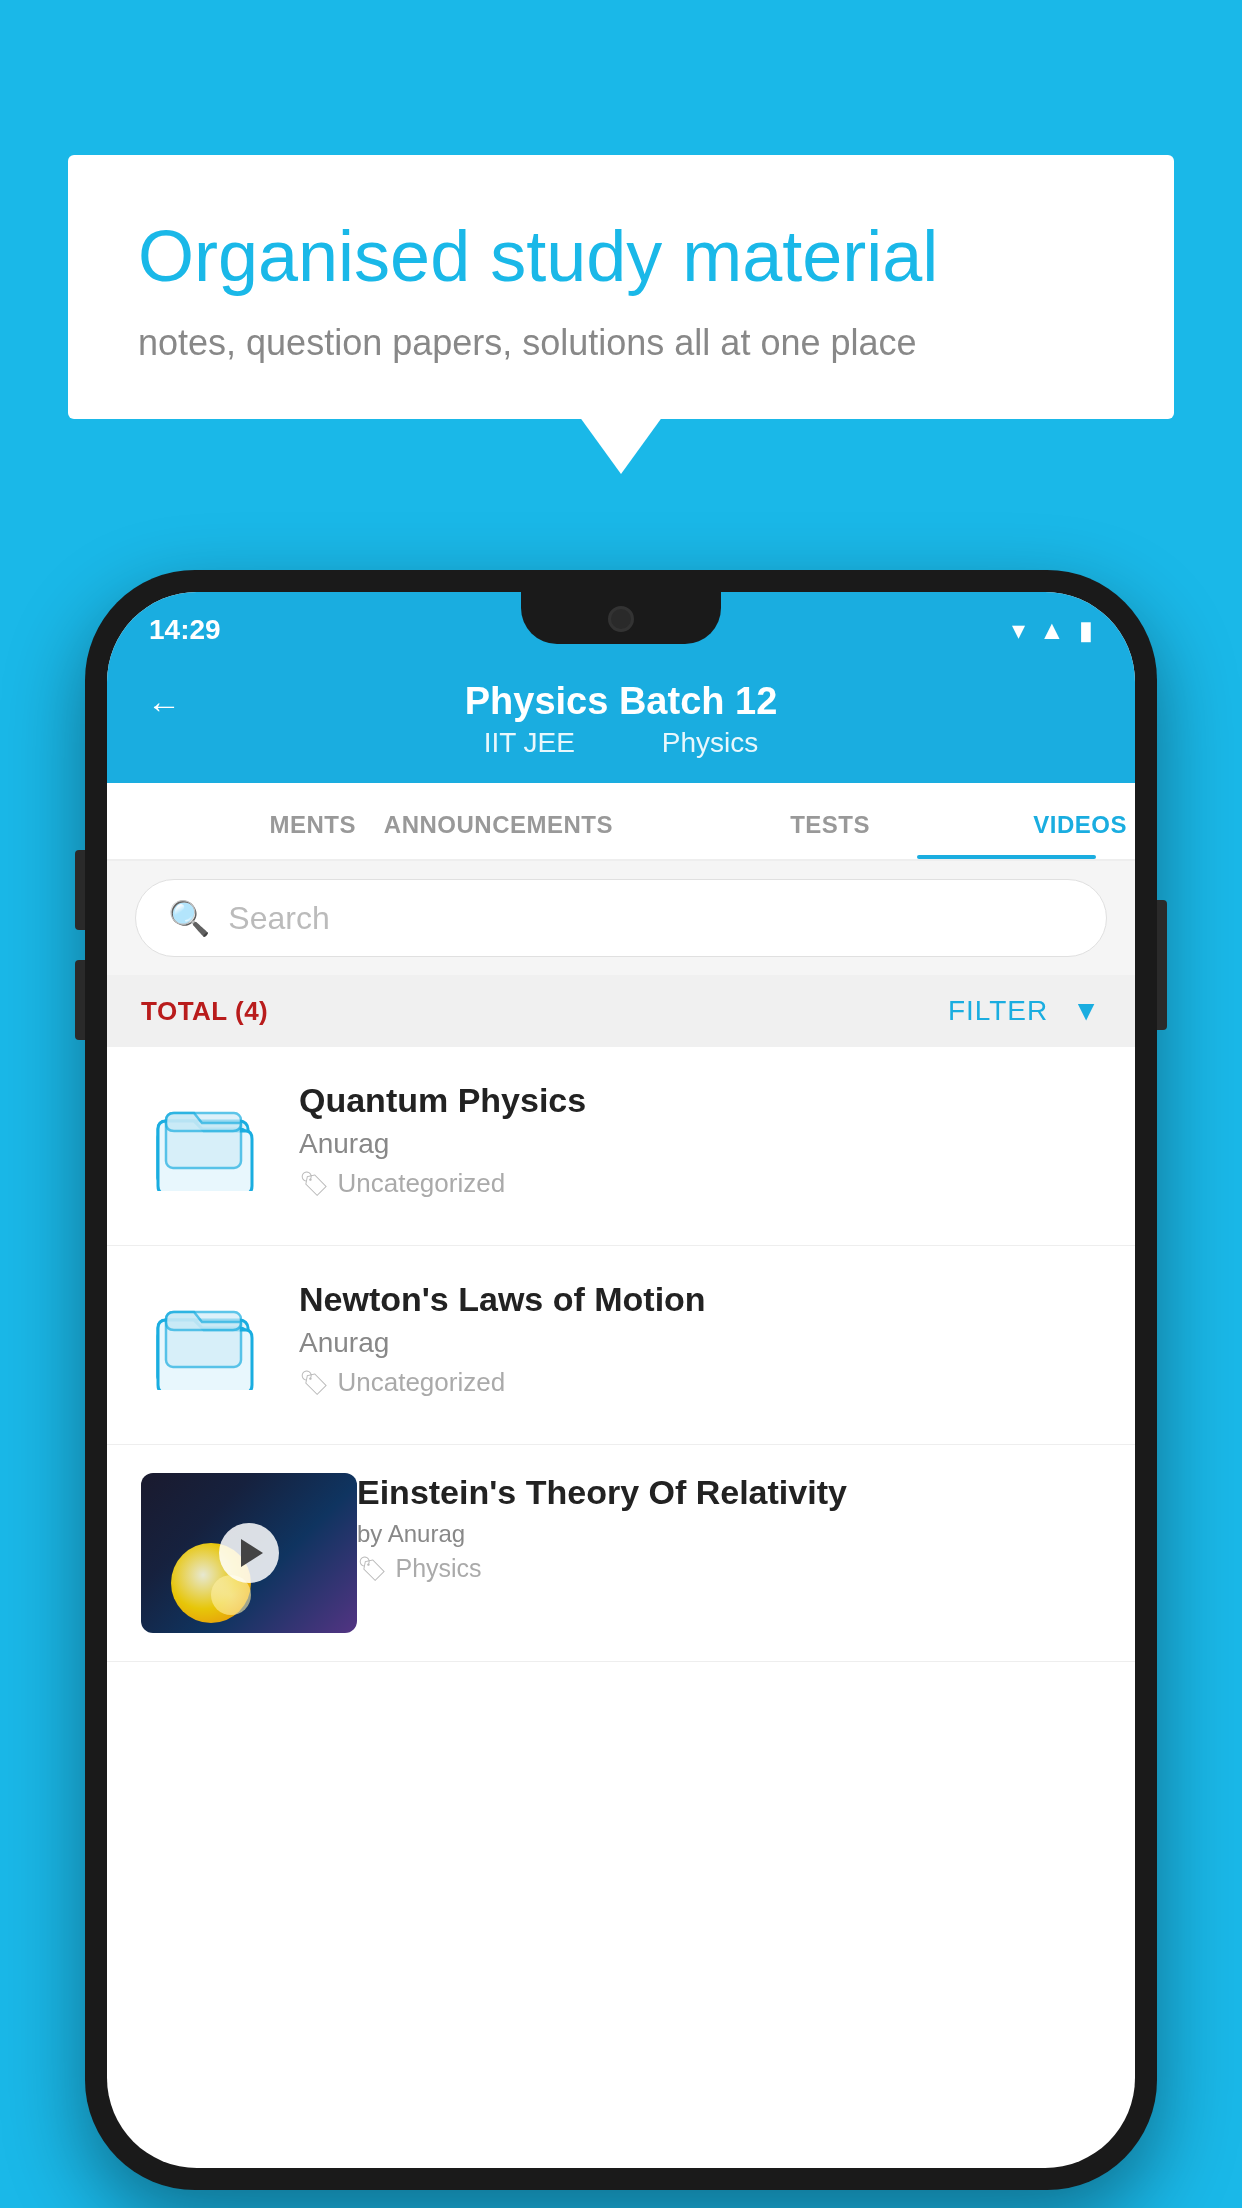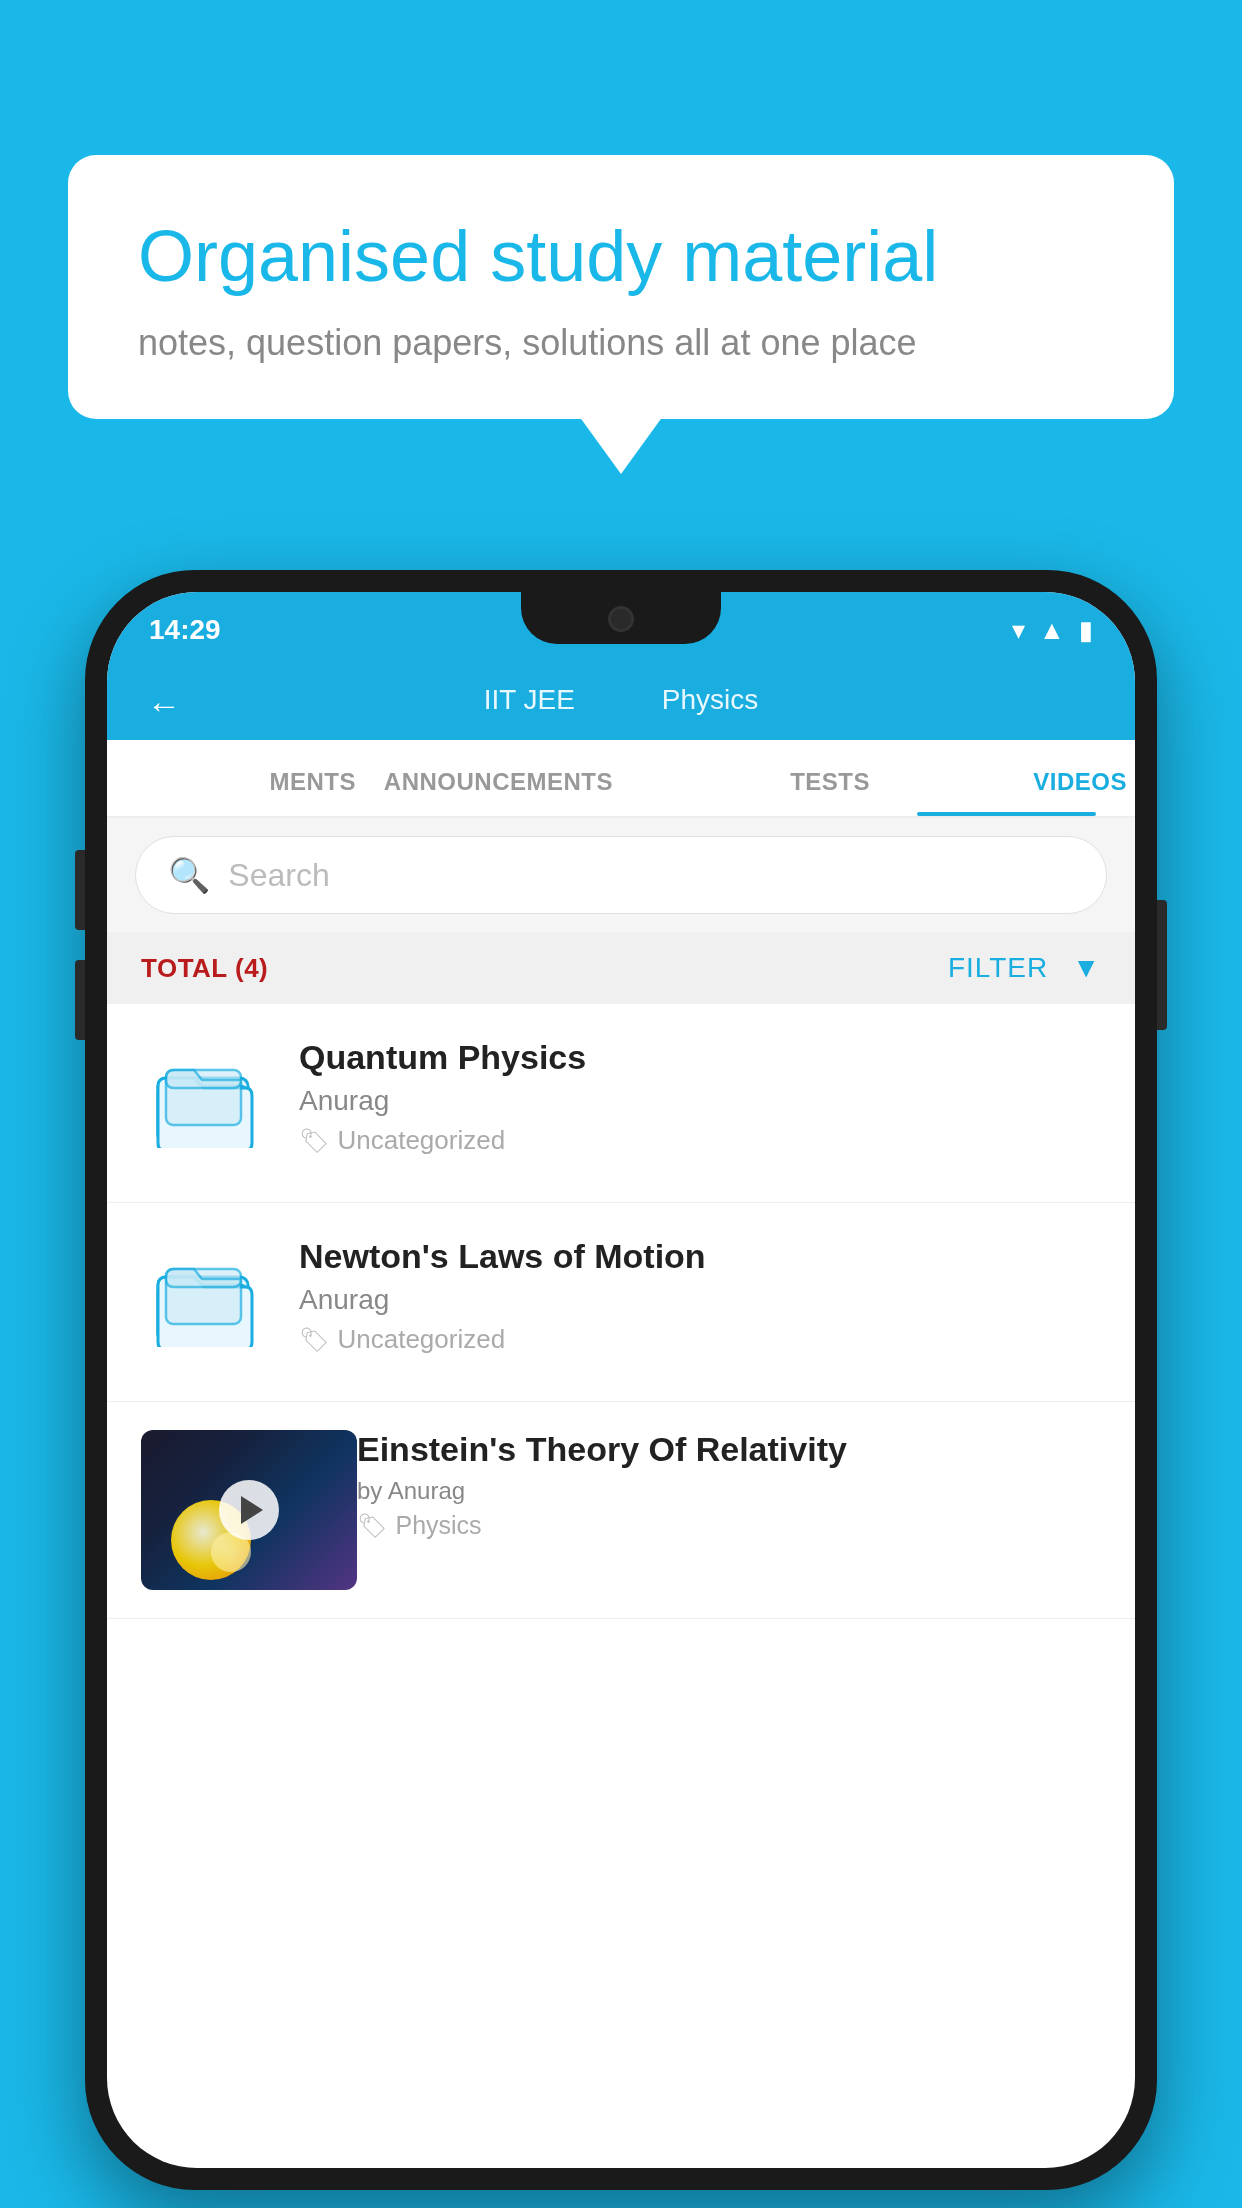--- a/index.html
+++ b/index.html
@@ -16,21 +16,21 @@
     
     .speech-bubble-wrapper {
       position: absolute;
       top: 155px;
       left: 68px;
       width: 1106px;
     }
 
     .speech-bubble {
       background: white;
-      border-radius: 28px;
+      border-radius: 6px;
       padding: 60px 70px 55px 70px;
       position: relative;
     }
 
     .speech-bubble::after {
       content: '';
       position: absolute;
       bottom: -55px;
       left: 50%;
       transform: translateX(-50%);
@@ -463,20 +463,21 @@
       <span class="status-time">14:29</span>
       <div class="status-icons">
         <span class="wifi-icon">▾</span>
         <span class="signal-icon">▲</span>
         <span class="battery-icon">▮</span>
       </div>
     </div>
 
     <div class="app-header">
       <span class="back-arrow">←</span>
+      <div class="header-title">Physics Batch 12</div>
       <div class="header-subtitle">
         <span>IIT JEE</span>
         <span>&nbsp;&nbsp;&nbsp;</span>
         <span>Physics</span>
       </div>
     </div>
 
     <div class="tabs-bar">
       <div class="tab-item">
         <span>MENTS</span>

